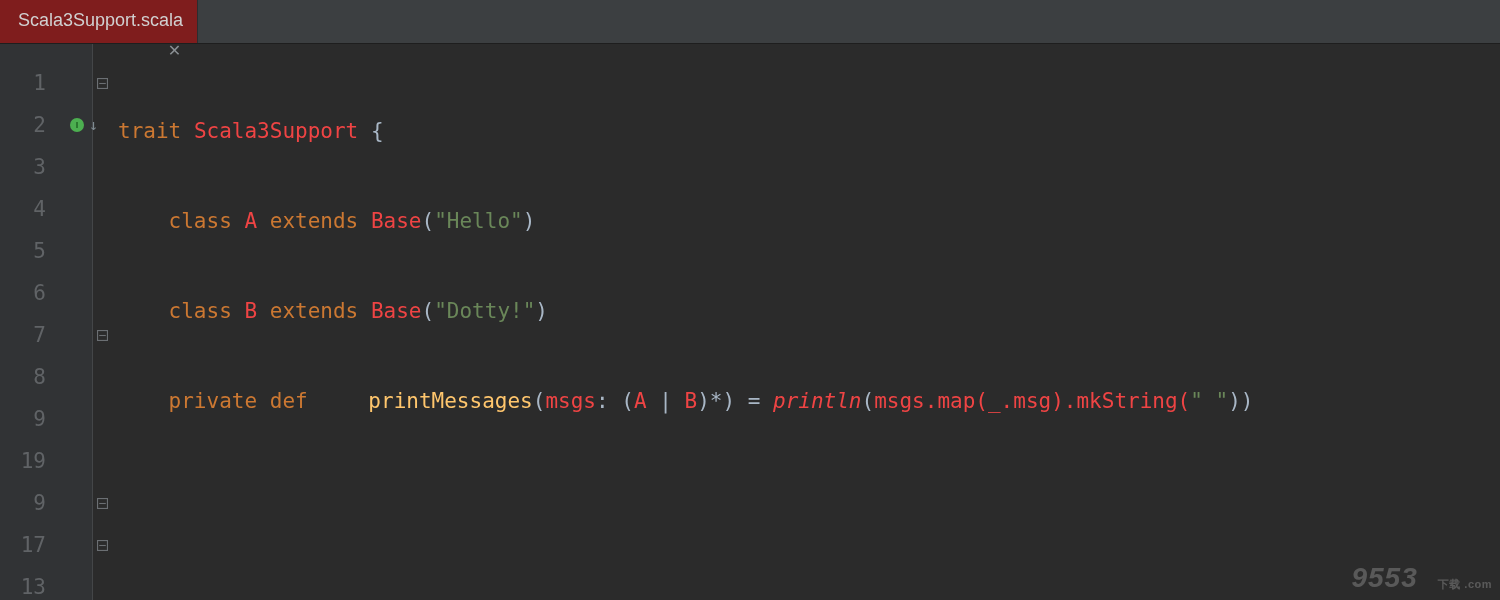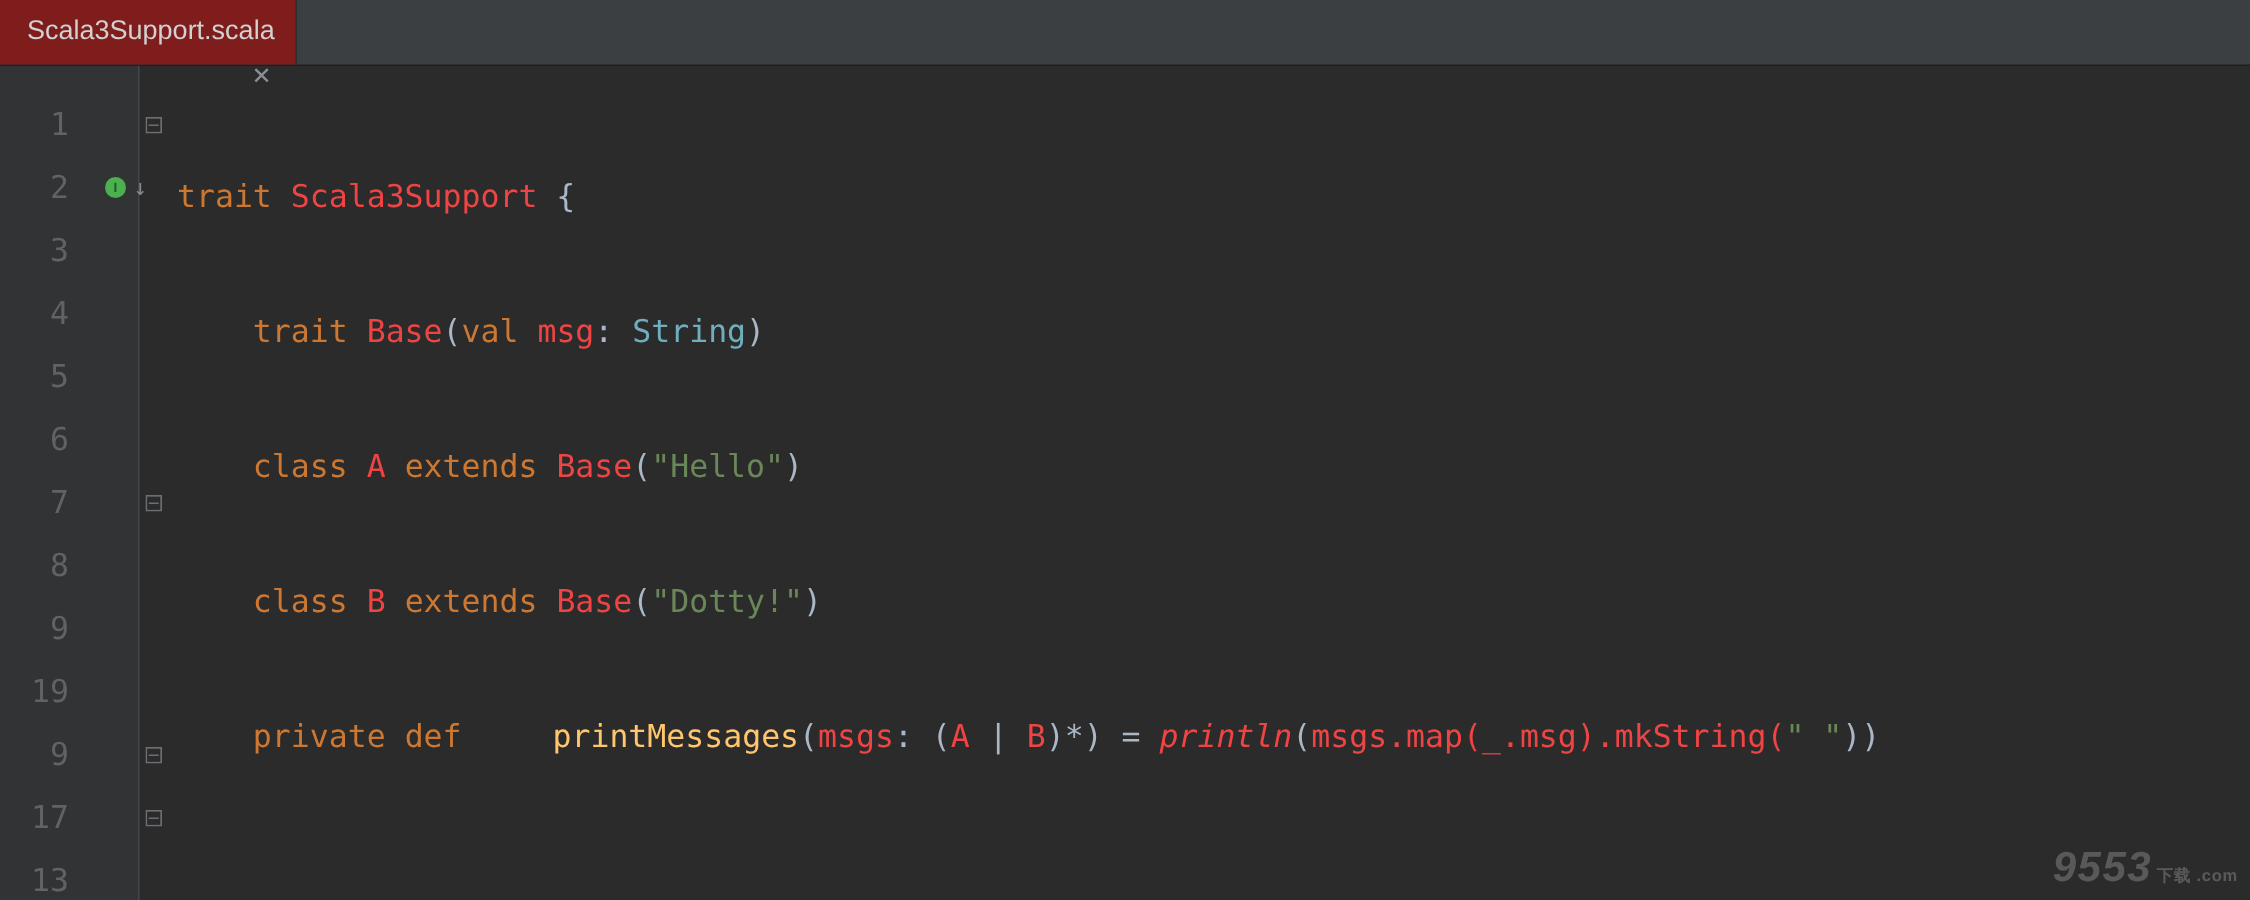--- a/index.html
+++ b/index.html
@@ -105,21 +105,21 @@
   .type { color: #6fafbd; }
   .str { color: #6a8759; }
   .paren { color: #a9b7c6; }
   .italic { font-style: italic; }
   .watermark {
     position: absolute;
     right: 8px;
     bottom: 6px;
     display: flex;
     align-items: flex-end;
-    gap: 3px;
+    gap: 20px;
     color: rgba(255,255,255,0.22);
     font-family: "Arial Black", sans-serif;
     font-weight: 900;
   }
   .watermark .main {
     font-size: 28px;
     letter-spacing: 1px;
     font-style: italic;
   }
   .watermark .sub {
@@ -212,21 +212,20 @@
         <span class="fold-mark"><svg viewBox="0 0 10 10">
             <rect x="0.5" y="0.5" width="9" height="9" fill="none" stroke="#6b6f73"></rect>
             <line x1="2" y1="5" x2="8" y2="5" stroke="#6b6f73"></line>
           </svg></span>
       </div>
     <div class="slot"></div>
   </div>
 
   <div class="code">
     <div class="line"><span class="kw">trait</span> <span class="ident">Scala3Support</span><span class="paren"> {</span></div>
-    <div class="line">    <span class="kw">trait</span> <span class="ident">Base</span><span class="paren">(</span><span class="kw">val</span> <span class="ident">msg</span><span class="paren">: </span><span class="type">String</span><span class="paren">)</span></div>
     <div class="line">    <span class="kw">class</span> <span class="ident">A</span> <span class="kw">extends</span> <span class="ident">Base</span><span class="paren">(</span><span class="str">"Hello"</span><span class="paren">)</span></div>
     <div class="line">    <span class="kw">class</span> <span class="ident">B</span> <span class="kw">extends</span> <span class="ident">Base</span><span class="paren">(</span><span class="str">"Dotty!"</span><span class="paren">)</span></div>
     <div class="line">    <span class="kw">private</span> <span class="kw">def</span> <span class="decl">printMessages</span><span class="paren">(</span><span class="ident">msgs</span><span class="paren">: (</span><span class="ident">A</span><span class="paren"> | </span><span class="ident">B</span><span class="paren">)*) = </span><span class="ident italic">println</span><span class="paren">(</span><span class="ident">msgs</span><span class="ident">.map(_.msg).mkString(</span><span class="str">" "</span><span class="paren">))</span></div>
     <div class="line"></div>
     
     
     
     
     
     

